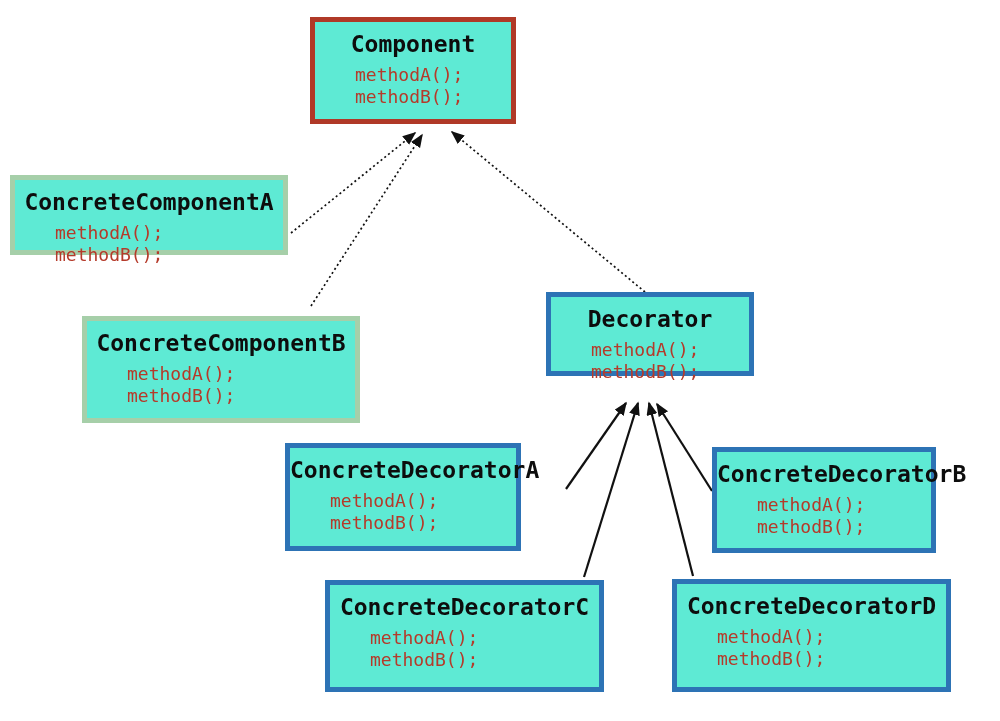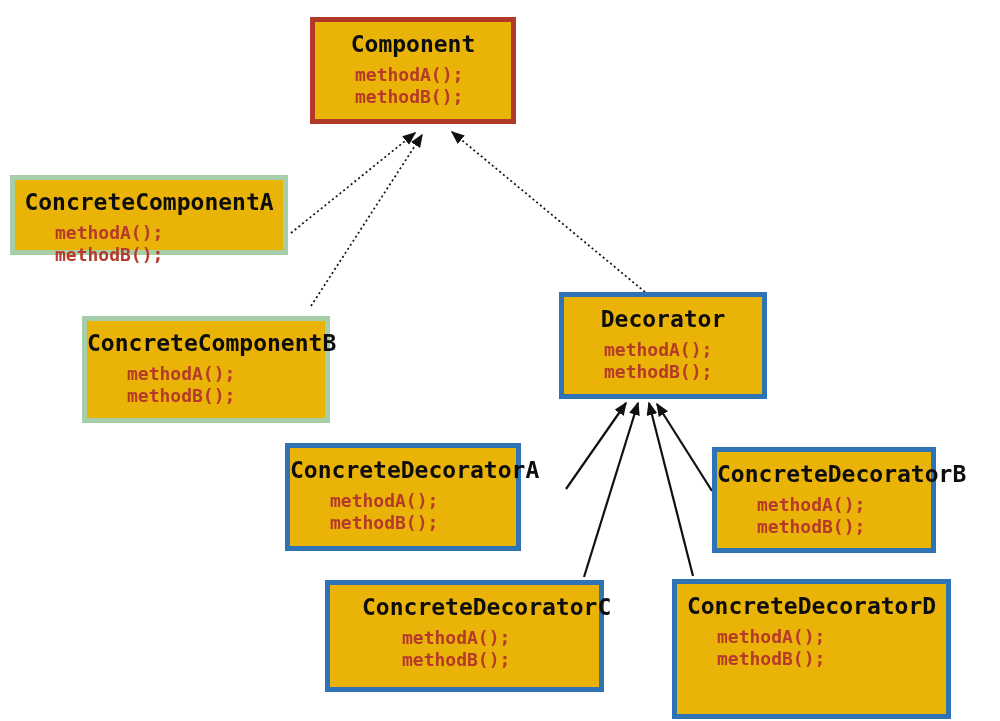--- a/index.html
+++ b/index.html
@@ -35,39 +35,39 @@
   .edge.dotted {
     stroke-width: 1.7;
     stroke-dasharray: 2 2.8;
   }
   .edge.solid {
     stroke-width: 2.2;
   }
   .arrowhead-fill { fill: var(--arrow); }
   .uml-box {
     position: absolute;
-    background: #eab308;
+    background: #5eead4;
     border: 5px solid #0369a1;
     box-sizing: border-box;
   }
   .uml-box.red   { border-color: var(--component-border); }
   .uml-box.green { border-color: var(--concrete-component-border); }
   .uml-box.blue  { border-color: var(--decorator-border); }
   .box-title {
     margin-top: 9px;
     text-align: center;
     font-size: 23px;
     font-weight: 700;
     color: var(--title-text);
     white-space: nowrap;
   }
   .box-methods {
     margin: 7px 8px 0 40px;
     font-size: 18px;
-    font-weight: 700;
+    font-weight: 400;
     line-height: 22px;
     color: var(--method-text);
     white-space: nowrap;
   }
 </style>
 </head>
 <body>
 
 <div class="canvas">
 
@@ -95,29 +95,29 @@
   </div>
 
   <div class="uml-box green" style="left:10px; top:175px; width:278px; height:80px;">
     <div class="box-title">ConcreteComponentA</div>
     <div class="box-methods">
       <div>methodA();</div>
       <div>methodB();</div>
     </div>
   </div>
 
-  <div class="uml-box green" style="left:82px; top:316px; width:248px; height:107px;">
+  <div class="uml-box green" style="left:82px; top:316px; width:278px; height:107px;">
     <div class="box-title">ConcreteComponentB</div>
     <div class="box-methods">
       <div>methodA();</div>
       <div>methodB();</div>
     </div>
   </div>
 
-  <div class="uml-box blue" style="left:559px; top:292px; width:208px; height:107px;">
+  <div class="uml-box blue" style="left:546px; top:292px; width:208px; height:84px;">
     <div class="box-title">Decorator</div>
     <div class="box-methods">
       <div>methodA();</div>
       <div>methodB();</div>
     </div>
   </div>
 
   <div class="uml-box blue" style="left:285px; top:443px; width:236px; height:108px;">
     <div class="box-title">ConcreteDecoratorA</div>
     <div class="box-methods">
@@ -127,29 +127,29 @@
   </div>
 
   <div class="uml-box blue" style="left:712px; top:447px; width:224px; height:106px;">
     <div class="box-title">ConcreteDecoratorB</div>
     <div class="box-methods">
       <div>methodA();</div>
       <div>methodB();</div>
     </div>
   </div>
 
-  <div class="uml-box blue" style="left:325px; top:580px; width:279px; height:112px;padding-left:32px;">
+  <div class="uml-box blue" style="left:325px; top:580px; width:279px; height:112px;">
     <div class="box-title">ConcreteDecoratorC</div>
     <div class="box-methods">
       <div>methodA();</div>
       <div>methodB();</div>
     </div>
   </div>
 
-  <div class="uml-box blue" style="left:672px; top:579px; width:279px; height:140px;">
+  <div class="uml-box blue" style="left:672px; top:579px; width:279px; height:113px;">
     <div class="box-title">ConcreteDecoratorD</div>
     <div class="box-methods">
       <div>methodA();</div>
       <div>methodB();</div>
     </div>
   </div>
 
 </div>
 
 </body></html>

